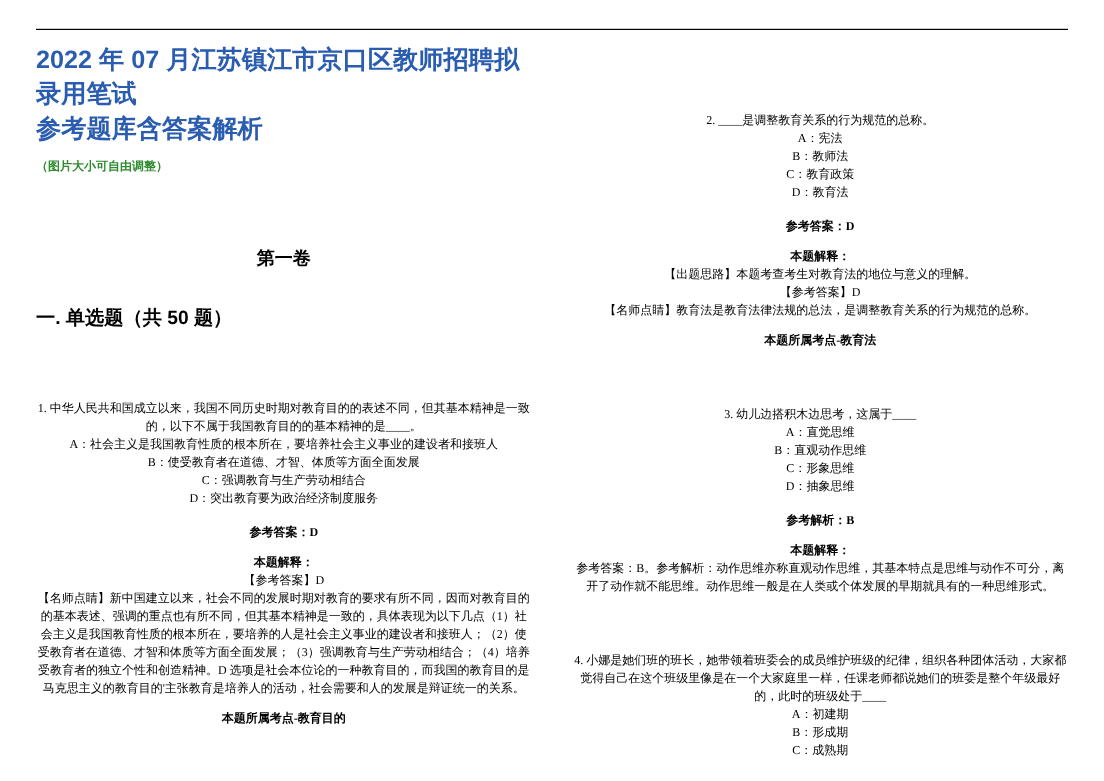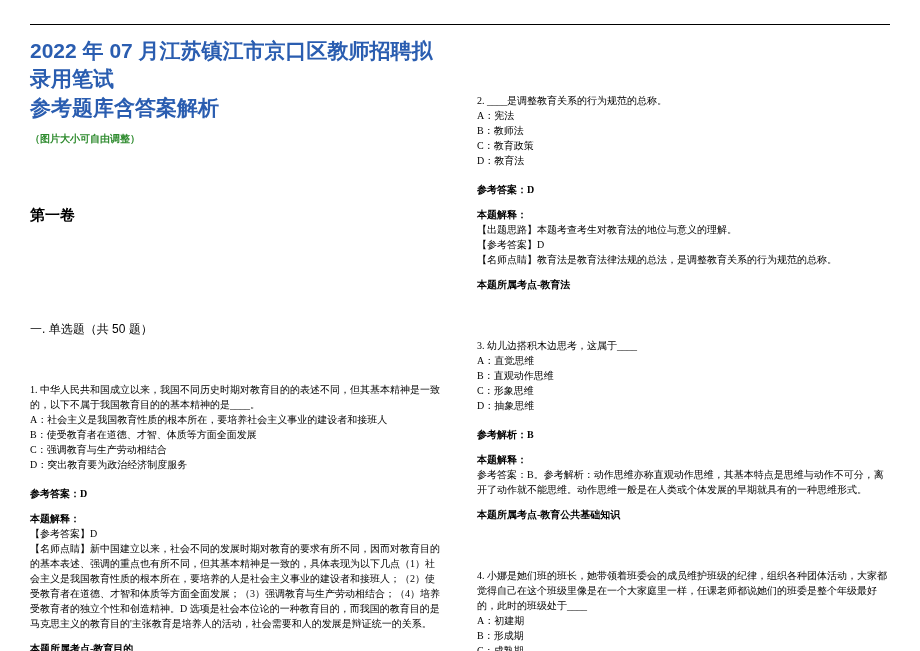--- a/index.html
+++ b/index.html
@@ -37,29 +37,30 @@
       color: #2e8b2e;
       font-family: "SimHei", "黑体", sans-serif;
       font-size: 10px;
       font-weight: bold;
       margin-bottom: 60px;
     }
     .volume {
       font-family: "SimHei", "黑体", sans-serif;
       font-size: 15px;
       font-weight: bold;
-      margin-bottom: 96px;
+      text-align: center;
+      margin-bottom: 30px;
     }
     .section-h {
       font-family: "SimHei", "黑体", sans-serif;
-      font-size: 12px;
-      font-weight: normal;
-      margin-bottom: 44px;
+      font-size: 16px;
+      font-weight: bold;
+      margin-bottom: 57px;
     }
-    .q-block { margin-bottom: 18px; line-height: 1.5; }
+    .q-block { margin-bottom: 18px; line-height: 1.5; text-align: center; }
     .q-stem { }
     .q-opt { }
     .ans-label { font-weight: bold; margin-top: 14px; }
     .explain-label { font-weight: bold; margin-top: 10px; }
     .explain-body { }
     .topic { font-weight: bold; margin-top: 10px; }
     .col-right .spacer-top { height: 56px; }
     .col-right .between { height: 28px; }
   </style>
 </head>
@@ -128,21 +129,20 @@
       <div class="q-opt">A：直觉思维</div>
       <div class="q-opt">B：直观动作思维</div>
       <div class="q-opt">C：形象思维</div>
       <div class="q-opt">D：抽象思维</div>
 
       <div class="ans-label">参考解析：B</div>
 
       <div class="explain-label">本题解释：</div>
       <div class="explain-body">参考答案：B。参考解析：动作思维亦称直观动作思维，其基本特点是思维与动作不可分，离开了动作就不能思维。动作思维一般是在人类或个体发展的早期就具有的一种思维形式。</div>
 
-      <div class="topic">本题所属考点-教育公共基础知识</div>
     </div>
 
     <div class="between"></div>
 
     <div class="q-block">
       <div class="q-stem">4. 小娜是她们班的班长，她带领着班委会的成员维护班级的纪律，组织各种团体活动，大家都觉得自己在这个班级里像是在一个大家庭里一样，任课老师都说她们的班委是整个年级最好的，此时的班级处于____</div>
       <div class="q-opt">A：初建期</div>
       <div class="q-opt">B：形成期</div>
       <div class="q-opt">C：成熟期</div>
 

